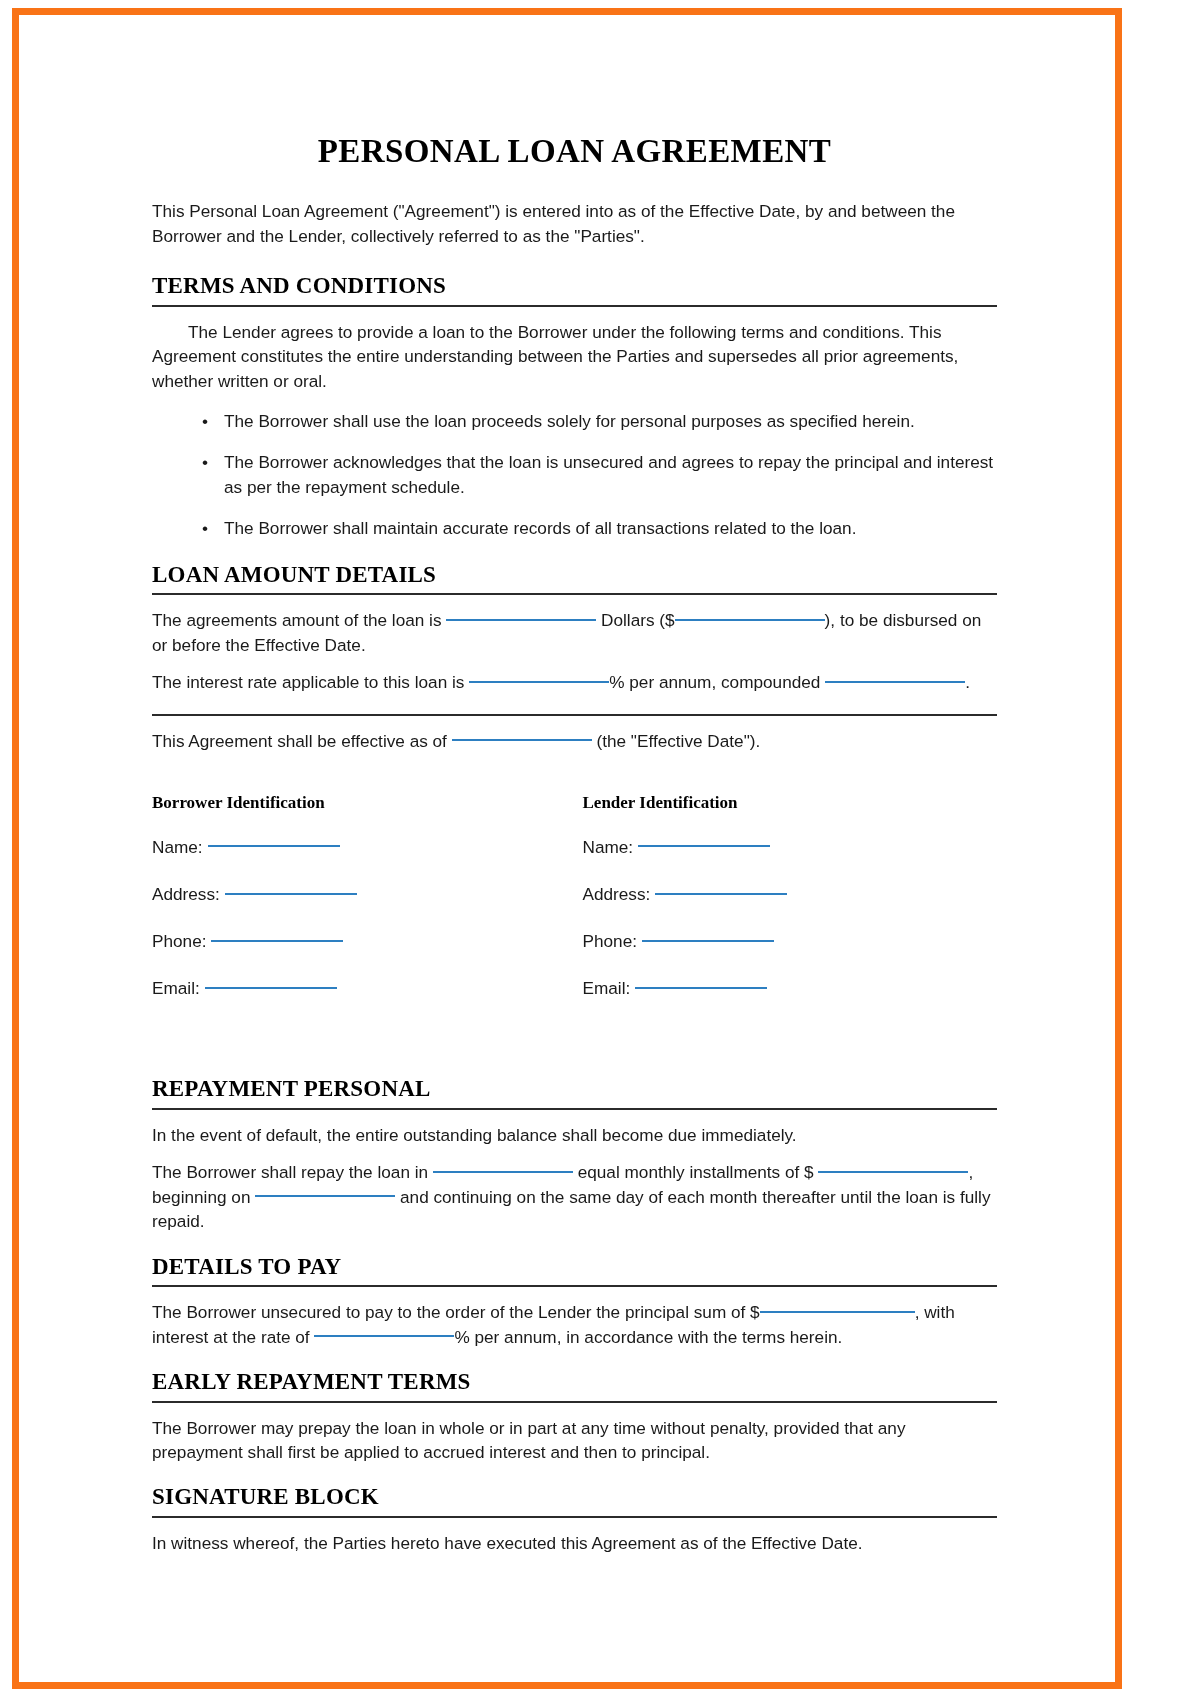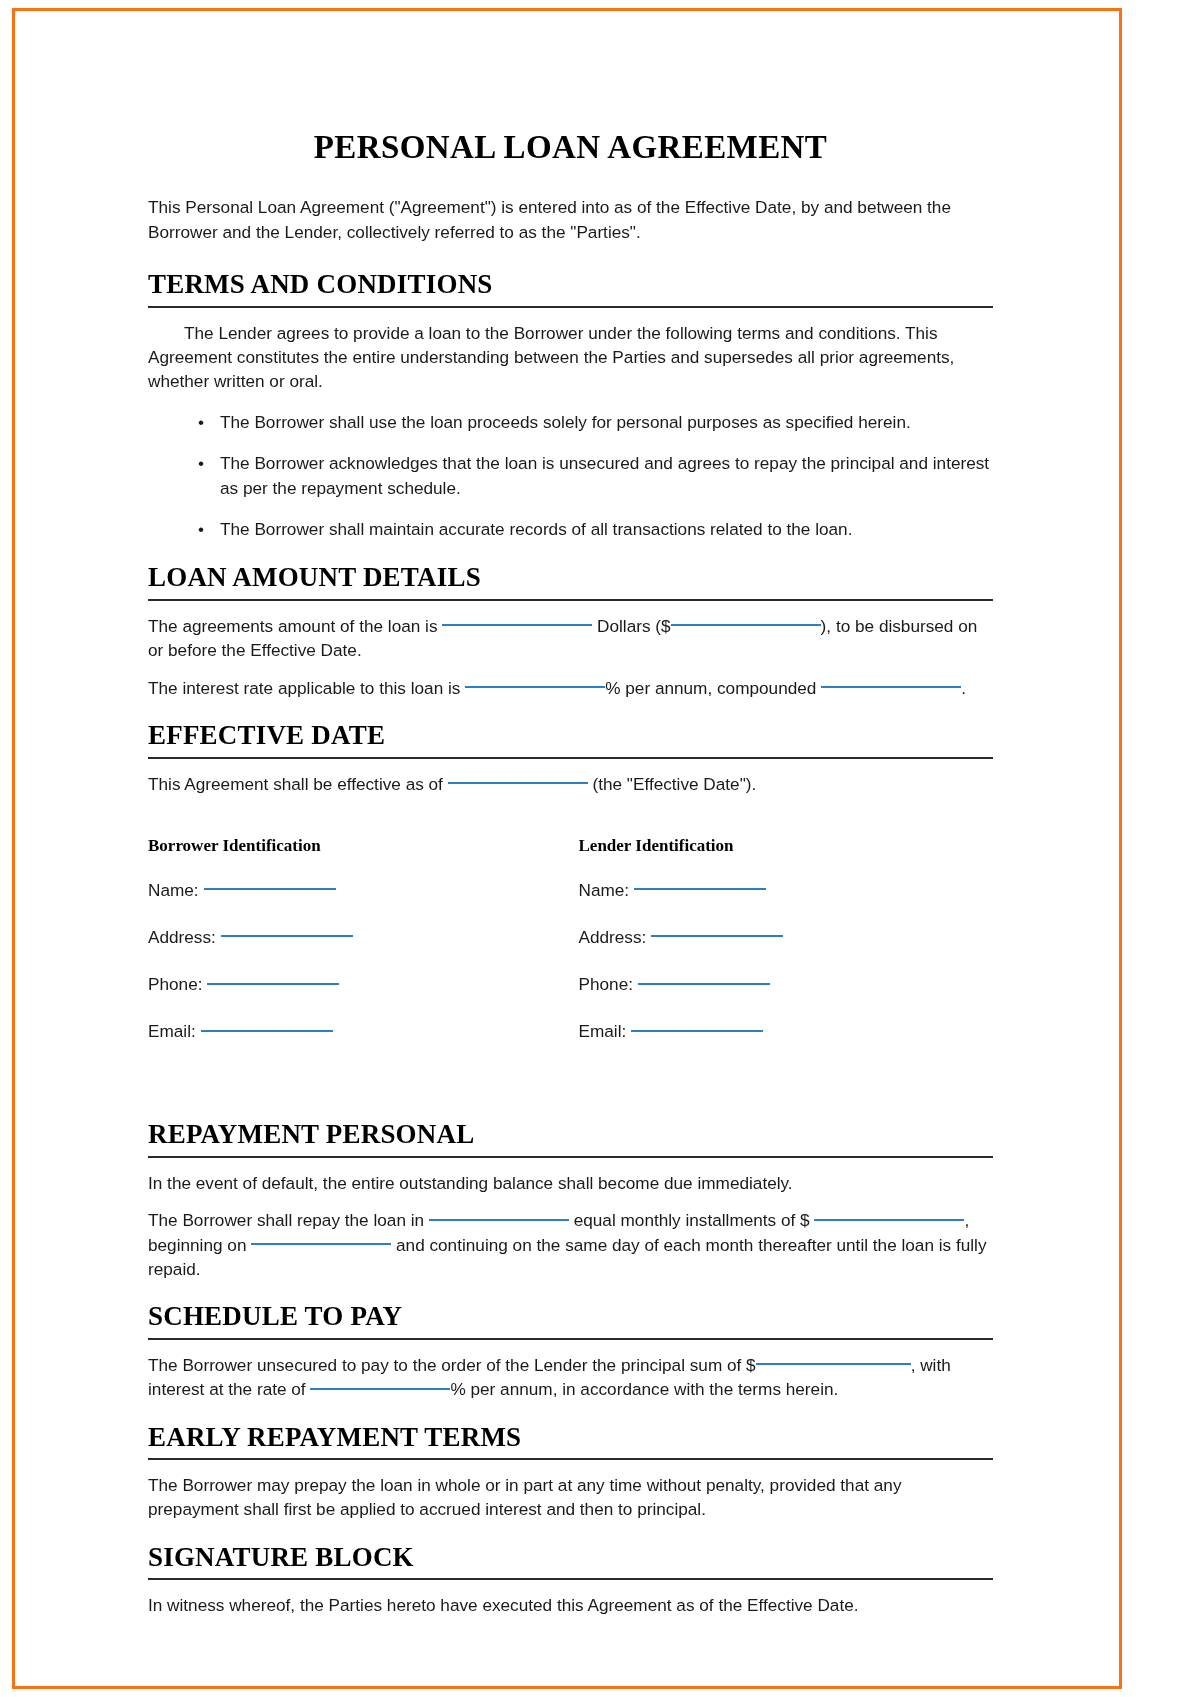--- a/index.html
+++ b/index.html
@@ -20,21 +20,21 @@
     box-sizing: border-box;
     overflow: hidden;
   }
   .sheet {
     position: absolute;
     left: 12px;
     top: 8px;
     width: 1110px;
     height: 1681px;
     background: #ffffff;
-    border: 3px solid #f97316;
+    border: 7px solid #f97316;
     box-sizing: border-box;
   }
   .content {
     position: absolute;
     left: 133px;
     top: 118px;
     width: 845px;
   }
 
   
@@ -59,21 +59,21 @@
   }
   .para.indent-first {
     text-indent: 36px;
   }
   .para.loose { margin-bottom: 24px; }
 
   
   .section-head {
     font-family: "Liberation Serif", serif;
     font-weight: bold;
-    font-size: 27px;
+    font-size: 23px;
     letter-spacing: 0.2px;
     color: #000;
     margin: 0;
     padding: 0 0 2px 0;
     line-height: 1.2;
   }
   .section-rule {
     border: 0;
     border-top: 2px solid #2b2b2b;
     margin: 3px 0 13px 0;
@@ -180,21 +180,20 @@
       </div>
 
       <div class="section-block">
         <h2 class="section-head">LOAN AMOUNT DETAILS</h2>
         <hr class="section-rule">
         <p class="para"><span>The agreements amount of the loan is</span> <span class="blank w-lg"></span> <span>Dollars ($</span><span class="blank w-lg"></span><span>), to be disbursed on or before the Effective Date.</span></p>
         <p class="para"><span>The interest rate applicable to this loan is</span> <span class="blank w-md"></span><span>% per annum, compounded</span> <span class="blank w-md"></span><span>.</span></p>
       </div>
 
       <div class="section-block">
-        <h2 class="section-head">EFFECTIVE DATE</h2>
         <hr class="section-rule">
         <p class="para"><span>This Agreement shall be effective as of</span> <span class="blank w-md"></span> <span>(the "Effective Date").</span></p>
 
         <div class="id-columns">
           <div class="id-col">
             <div class="id-heading">Borrower Identification</div>
             <div class="id-row"><span>Name:</span><span class="blank w-sm"></span></div>
             <div class="id-row"><span>Address:</span><span class="blank w-sm"></span></div>
             <div class="id-row"><span>Phone:</span><span class="blank w-sm"></span></div>
             <div class="id-row"><span>Email:</span><span class="blank w-sm"></span></div>
@@ -212,21 +211,21 @@
       <div class="spacer-lg"></div>
 
       <div class="section-block">
         <h2 class="section-head">REPAYMENT PERSONAL</h2>
         <hr class="section-rule">
         <p class="para">In the event of default, the entire outstanding balance shall become due immediately.</p>
         <p class="para"><span>The Borrower shall repay the loan in</span> <span class="blank w-md"></span> <span>equal monthly installments of $</span> <span class="blank w-lg"></span><span>, beginning on</span> <span class="blank w-md"></span> <span>and continuing on the same day of each month thereafter until the loan is fully repaid.</span></p>
       </div>
 
       <div class="section-block">
-        <h2 class="section-head">SCHEDULE TO PAY</h2>
+        <h2 class="section-head">DETAILS TO PAY</h2>
         <hr class="section-rule">
         <p class="para"><span>The Borrower unsecured to pay to the order of the Lender the principal sum of $</span><span class="blank w-xl"></span><span>, with interest at the rate of</span> <span class="blank w-md"></span><span>% per annum, in accordance with the terms herein.</span></p>
       </div>
 
       <div class="section-block">
         <h2 class="section-head">EARLY REPAYMENT TERMS</h2>
         <hr class="section-rule">
         <p class="para">The Borrower may prepay the loan in whole or in part at any time without penalty, provided that any prepayment shall first be applied to accrued interest and then to principal.</p>
       </div>
 

